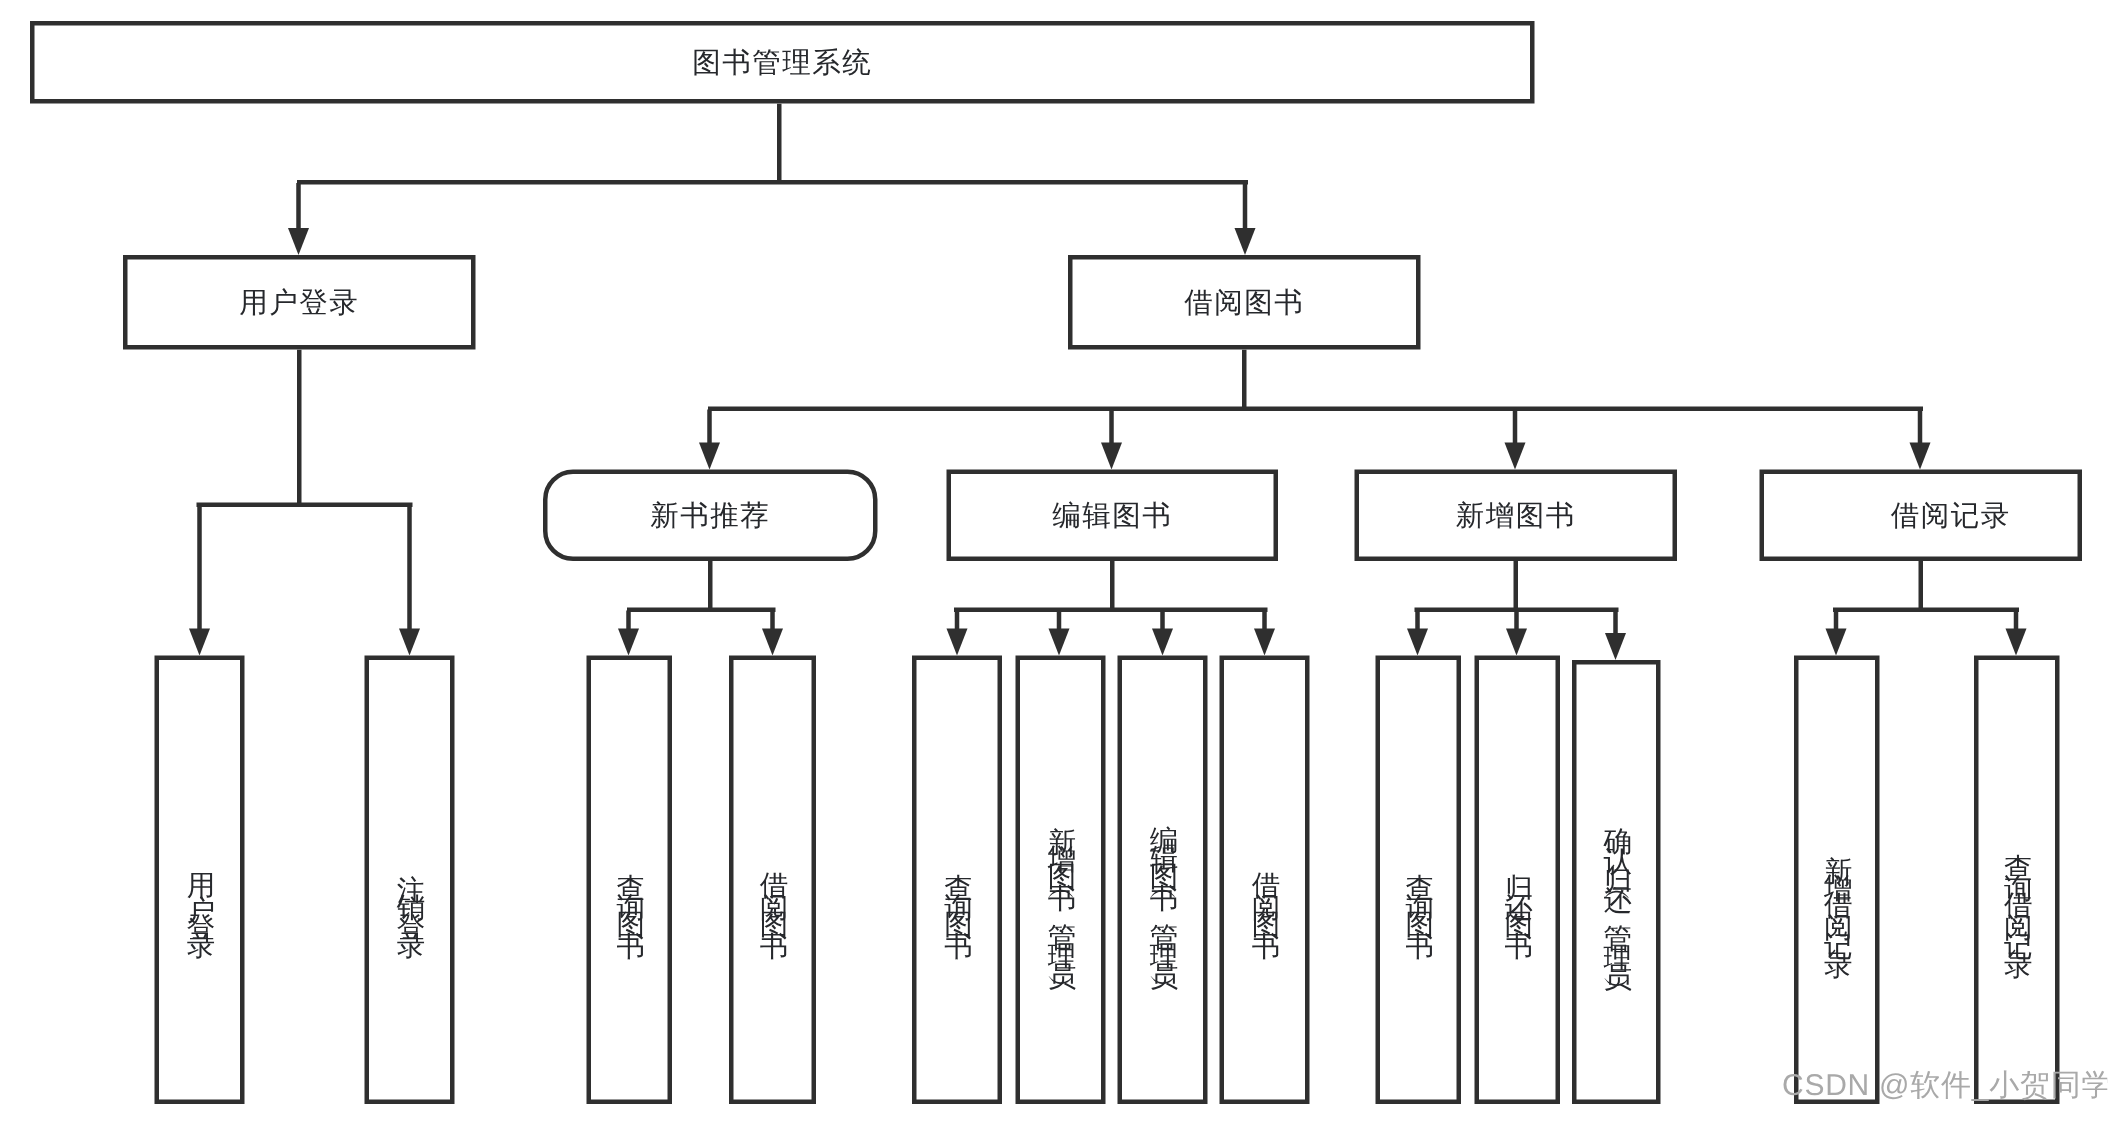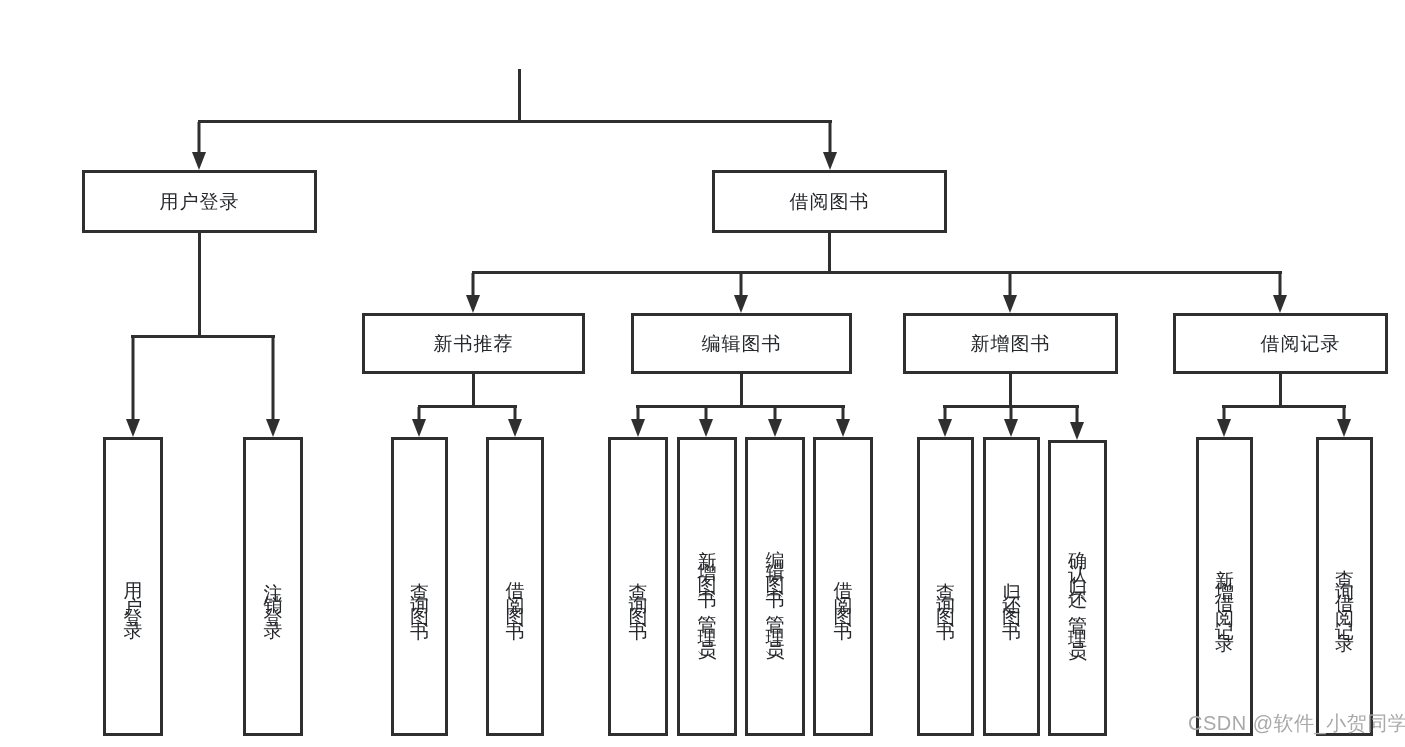--- a/index.html
+++ b/index.html
@@ -36,20 +36,23 @@
   .watermark {
     position:absolute; left:1188px; top:710px; z-index:3;
     font-size:20px; color:#a9a9a9; letter-spacing:0.5px; white-space:nowrap;
   }
 </style>
 </head>
 <body>
 
 <div class="canvas">
 
+  <div class="node" style="left:20px; top:14px; width:1003px; height:55px;">
+    <span>图书管理系统</span>
+  </div>
 
   <div class="line" style="left:518px; top:69px; width:3px; height:53px;"></div>
   <div class="line" style="left:198px; top:120px; width:634px; height:3px;"></div>
   <div class="arrow" style="left:192px; top:122px; height:48px;">
       <div class="shaft"></div>
       <div class="head"></div>
     </div>
   <div class="arrow" style="left:823px; top:122px; height:48px;">
       <div class="shaft"></div>
       <div class="head"></div>
@@ -85,21 +88,21 @@
     </div>
   <div class="arrow" style="left:1003px; top:273px; height:40px;">
       <div class="shaft"></div>
       <div class="head"></div>
     </div>
   <div class="arrow" style="left:1273px; top:273px; height:40px;">
       <div class="shaft"></div>
       <div class="head"></div>
     </div>
 
-  <div class="node" style="left:362px; top:313px; width:223px; height:61px;">
+  <div class="node" style="left:362px; top:313px; width:223px; height:61px;border-radius:20px;">
     <span>新书推荐</span>
   </div>
   <div class="node" style="left:631px; top:313px; width:221px; height:61px;">
     <span>编辑图书</span>
   </div>
   <div class="node" style="left:903px; top:313px; width:215px; height:61px;">
     <span>新增图书</span>
   </div>
   <div class="node" style="left:1173px; top:313px; width:215px; height:61px;padding-left:40px;">
     <span>借阅记录</span>

